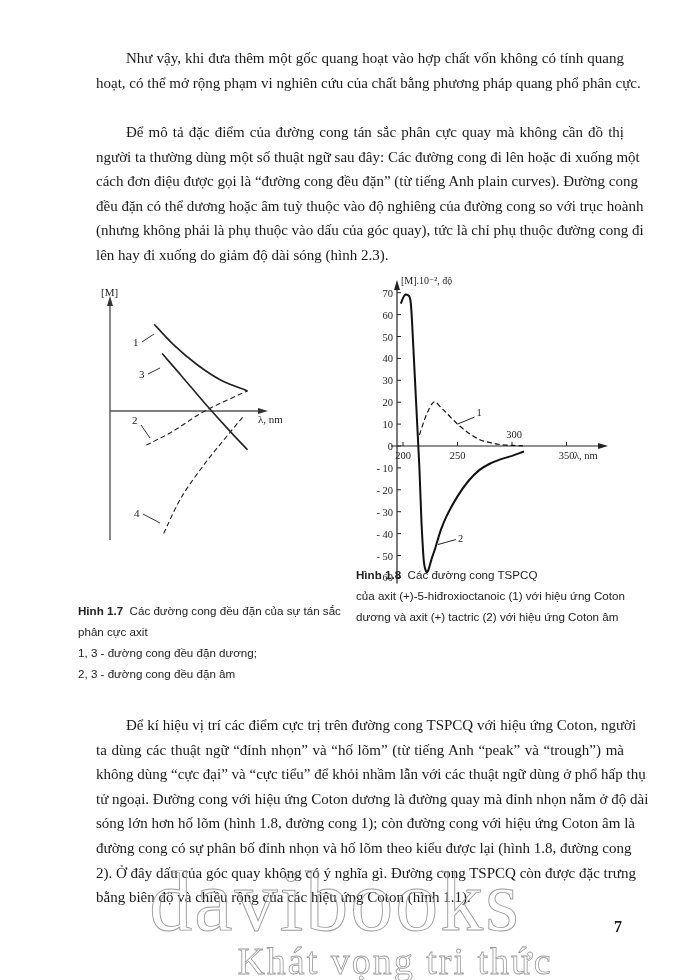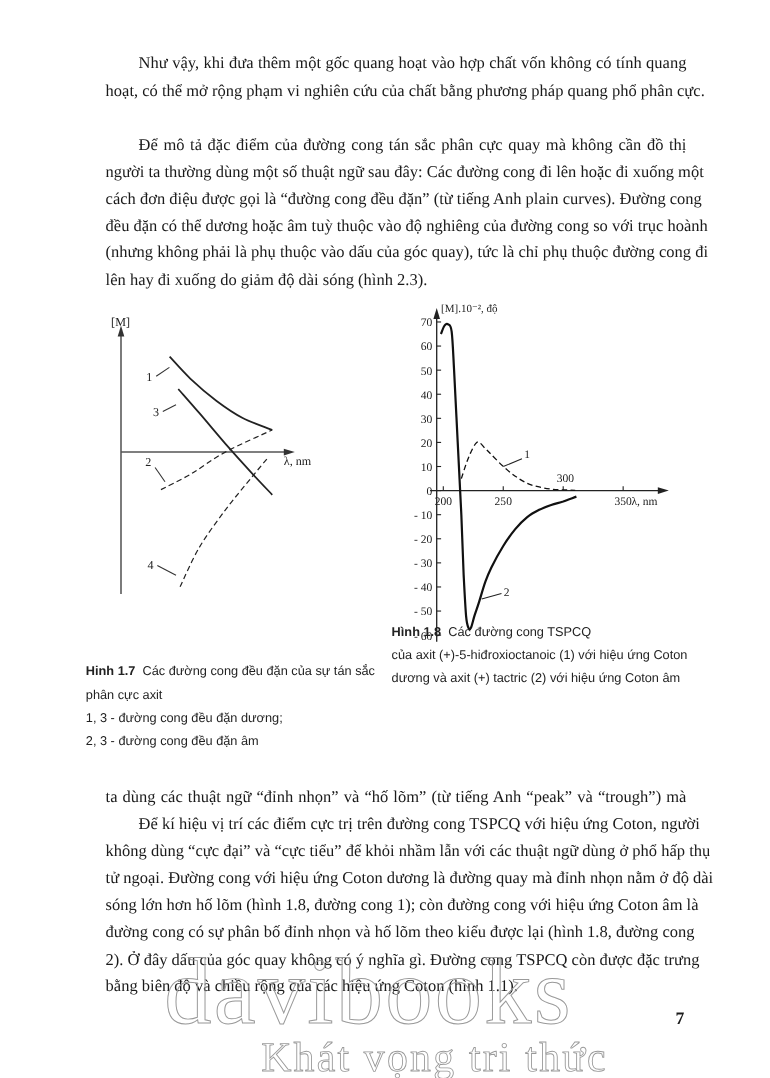--- a/index.html
+++ b/index.html
@@ -129,22 +129,22 @@
   <div>1, 3 - đường cong đều đặn dương;</div>
   <div>2, 3 - đường cong đều đặn âm</div>
 </div>
 <div class="caption" id="cap18">
   <div><b>Hình 1.8</b>&nbsp; <span>Các đường cong TSPCQ</span></div>
   <div>của axit (+)-5-hiđroxioctanoic (1) với hiệu ứng Coton</div>
   <div>dương và axit (+) tactric (2) với hiệu ứng Coton âm</div>
 </div>
 
 <div class="para" id="p3">
+    <span class="line indent">Để kí hiệu vị trí các điểm cực trị trên đường cong TSPCQ với hiệu ứng Coton, người</span>
     <span class="line">ta dùng các thuật ngữ “đỉnh nhọn” và “hố lõm” (từ tiếng Anh “peak” và “trough”) mà</span>
-    <span class="line indent">Để kí hiệu vị trí các điểm cực trị trên đường cong TSPCQ với hiệu ứng Coton, người</span>
     <span class="line">không dùng “cực đại” và “cực tiểu” để khỏi nhầm lẫn với các thuật ngữ dùng ở phổ hấp thụ</span>
     <span class="line">tử ngoại. Đường cong với hiệu ứng Coton dương là đường quay mà đỉnh nhọn nằm ở độ dài</span>
     <span class="line">sóng lớn hơn hố lõm (hình 1.8, đường cong 1); còn đường cong với hiệu ứng Coton âm là</span>
     <span class="line">đường cong có sự phân bố đỉnh nhọn và hố lõm theo kiểu được lại (hình 1.8, đường cong</span>
     <span class="line">2). Ở đây dấu của góc quay không có ý nghĩa gì. Đường cong TSPCQ còn được đặc trưng</span>
     <span class="line last">bằng biên độ và chiều rộng của các hiệu ứng Coton (hình 1.1).</span>
   </div>
 
 <svg id="watermark" width="700" height="110">
   <text x="335" y="60" text-anchor="middle" font-size="86" fill="none" stroke="#9a9a9a" stroke-width="0.9" font-family="Liberation Sans, DejaVu Sans, sans-serif" letter-spacing="2">davibooks</text>

